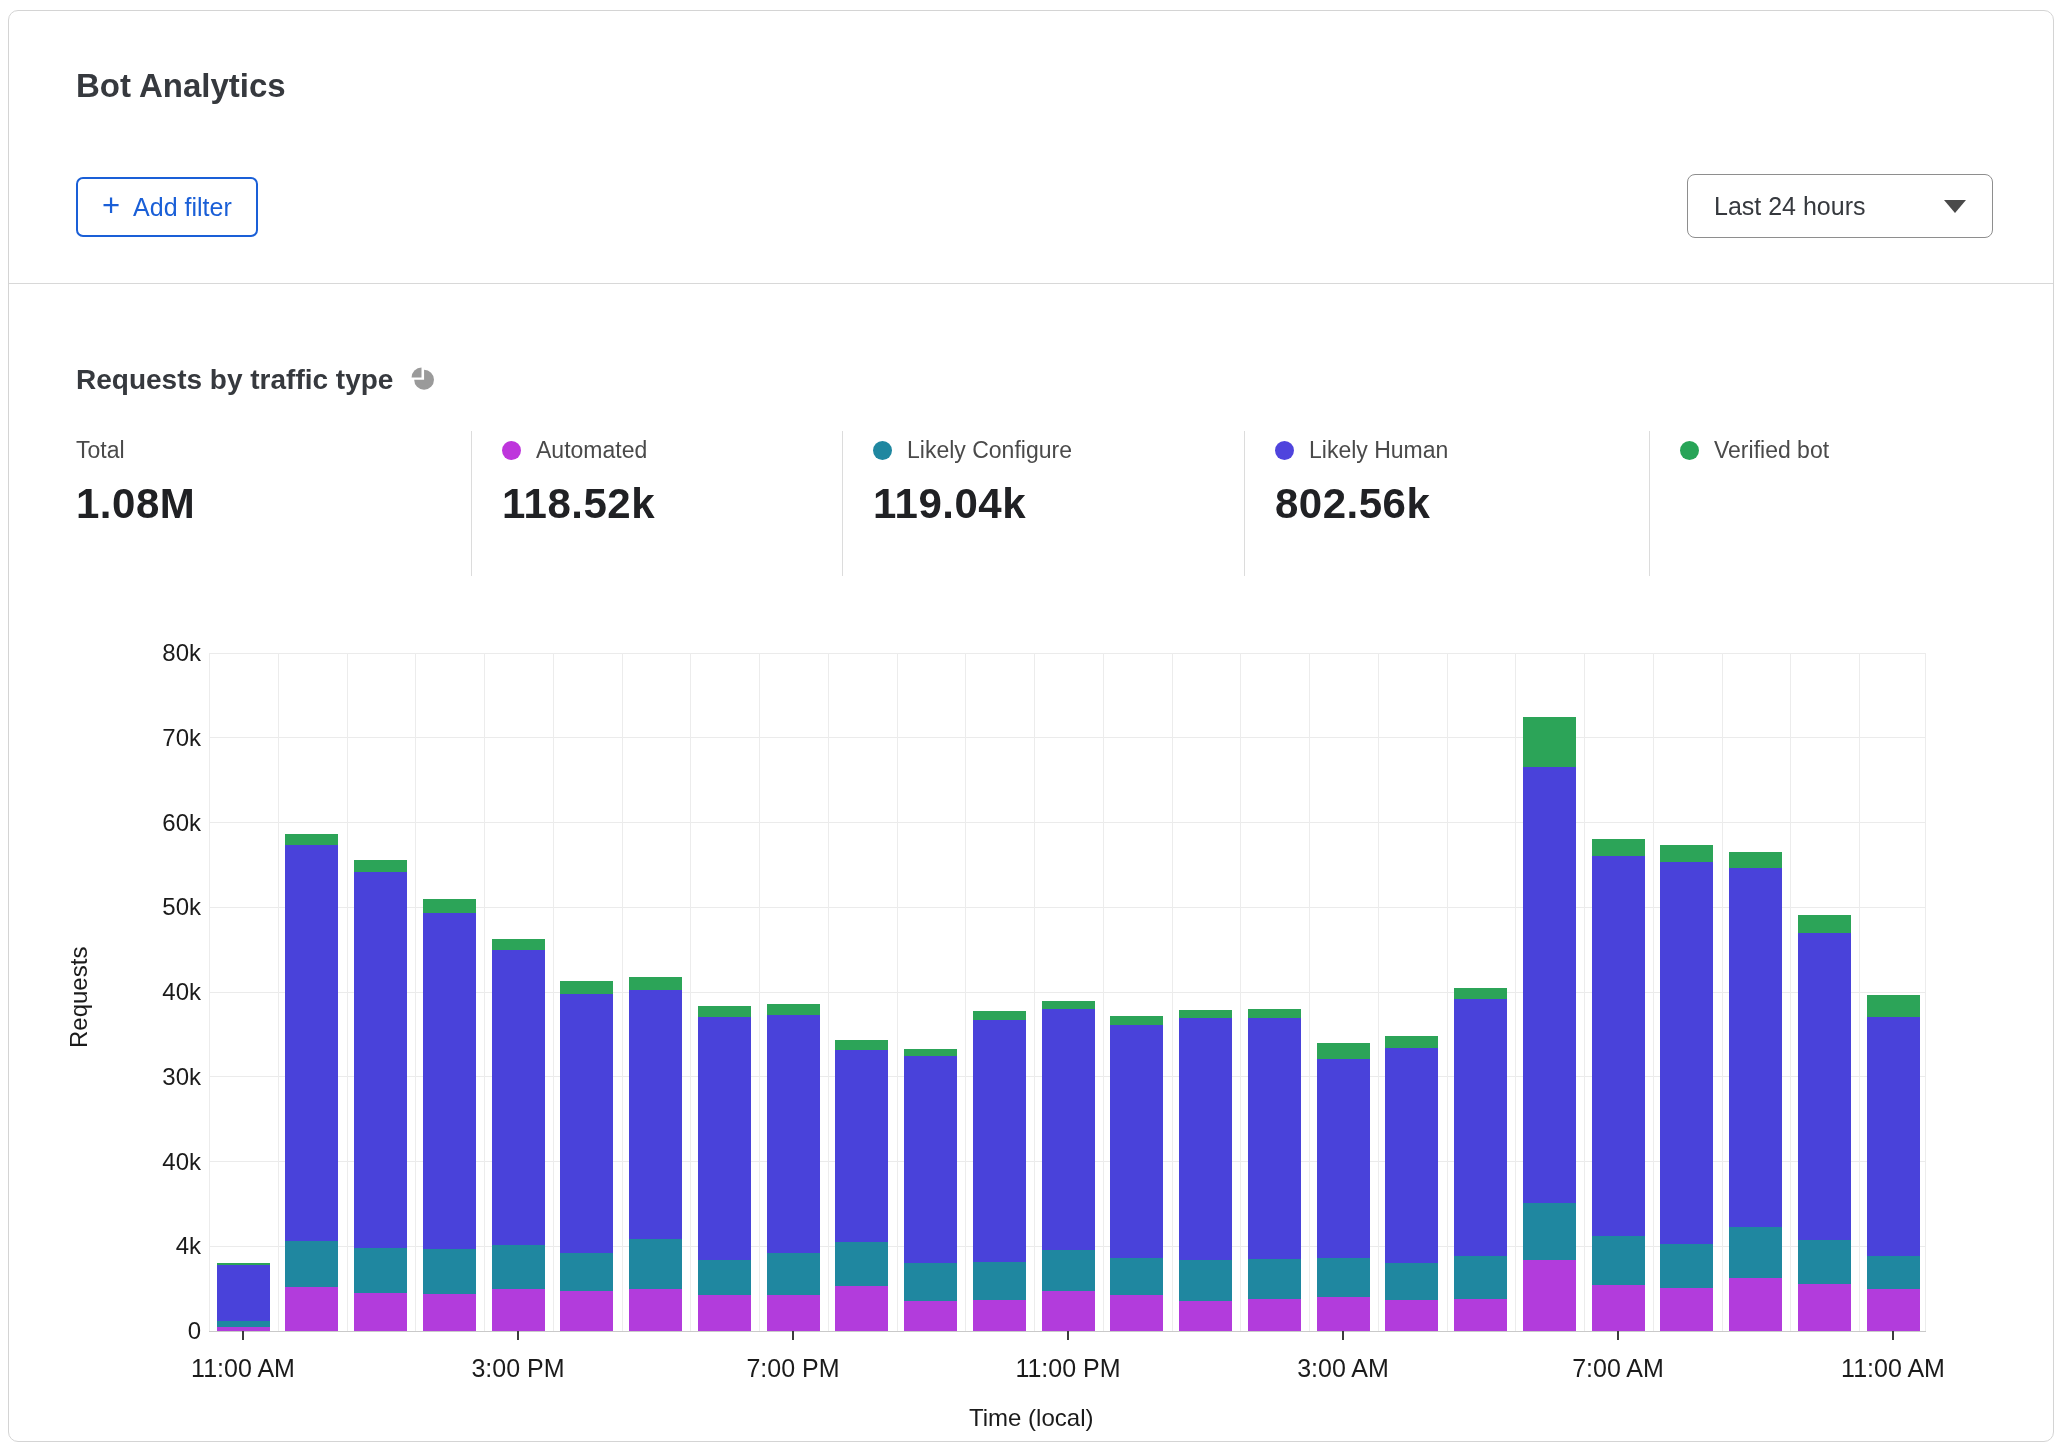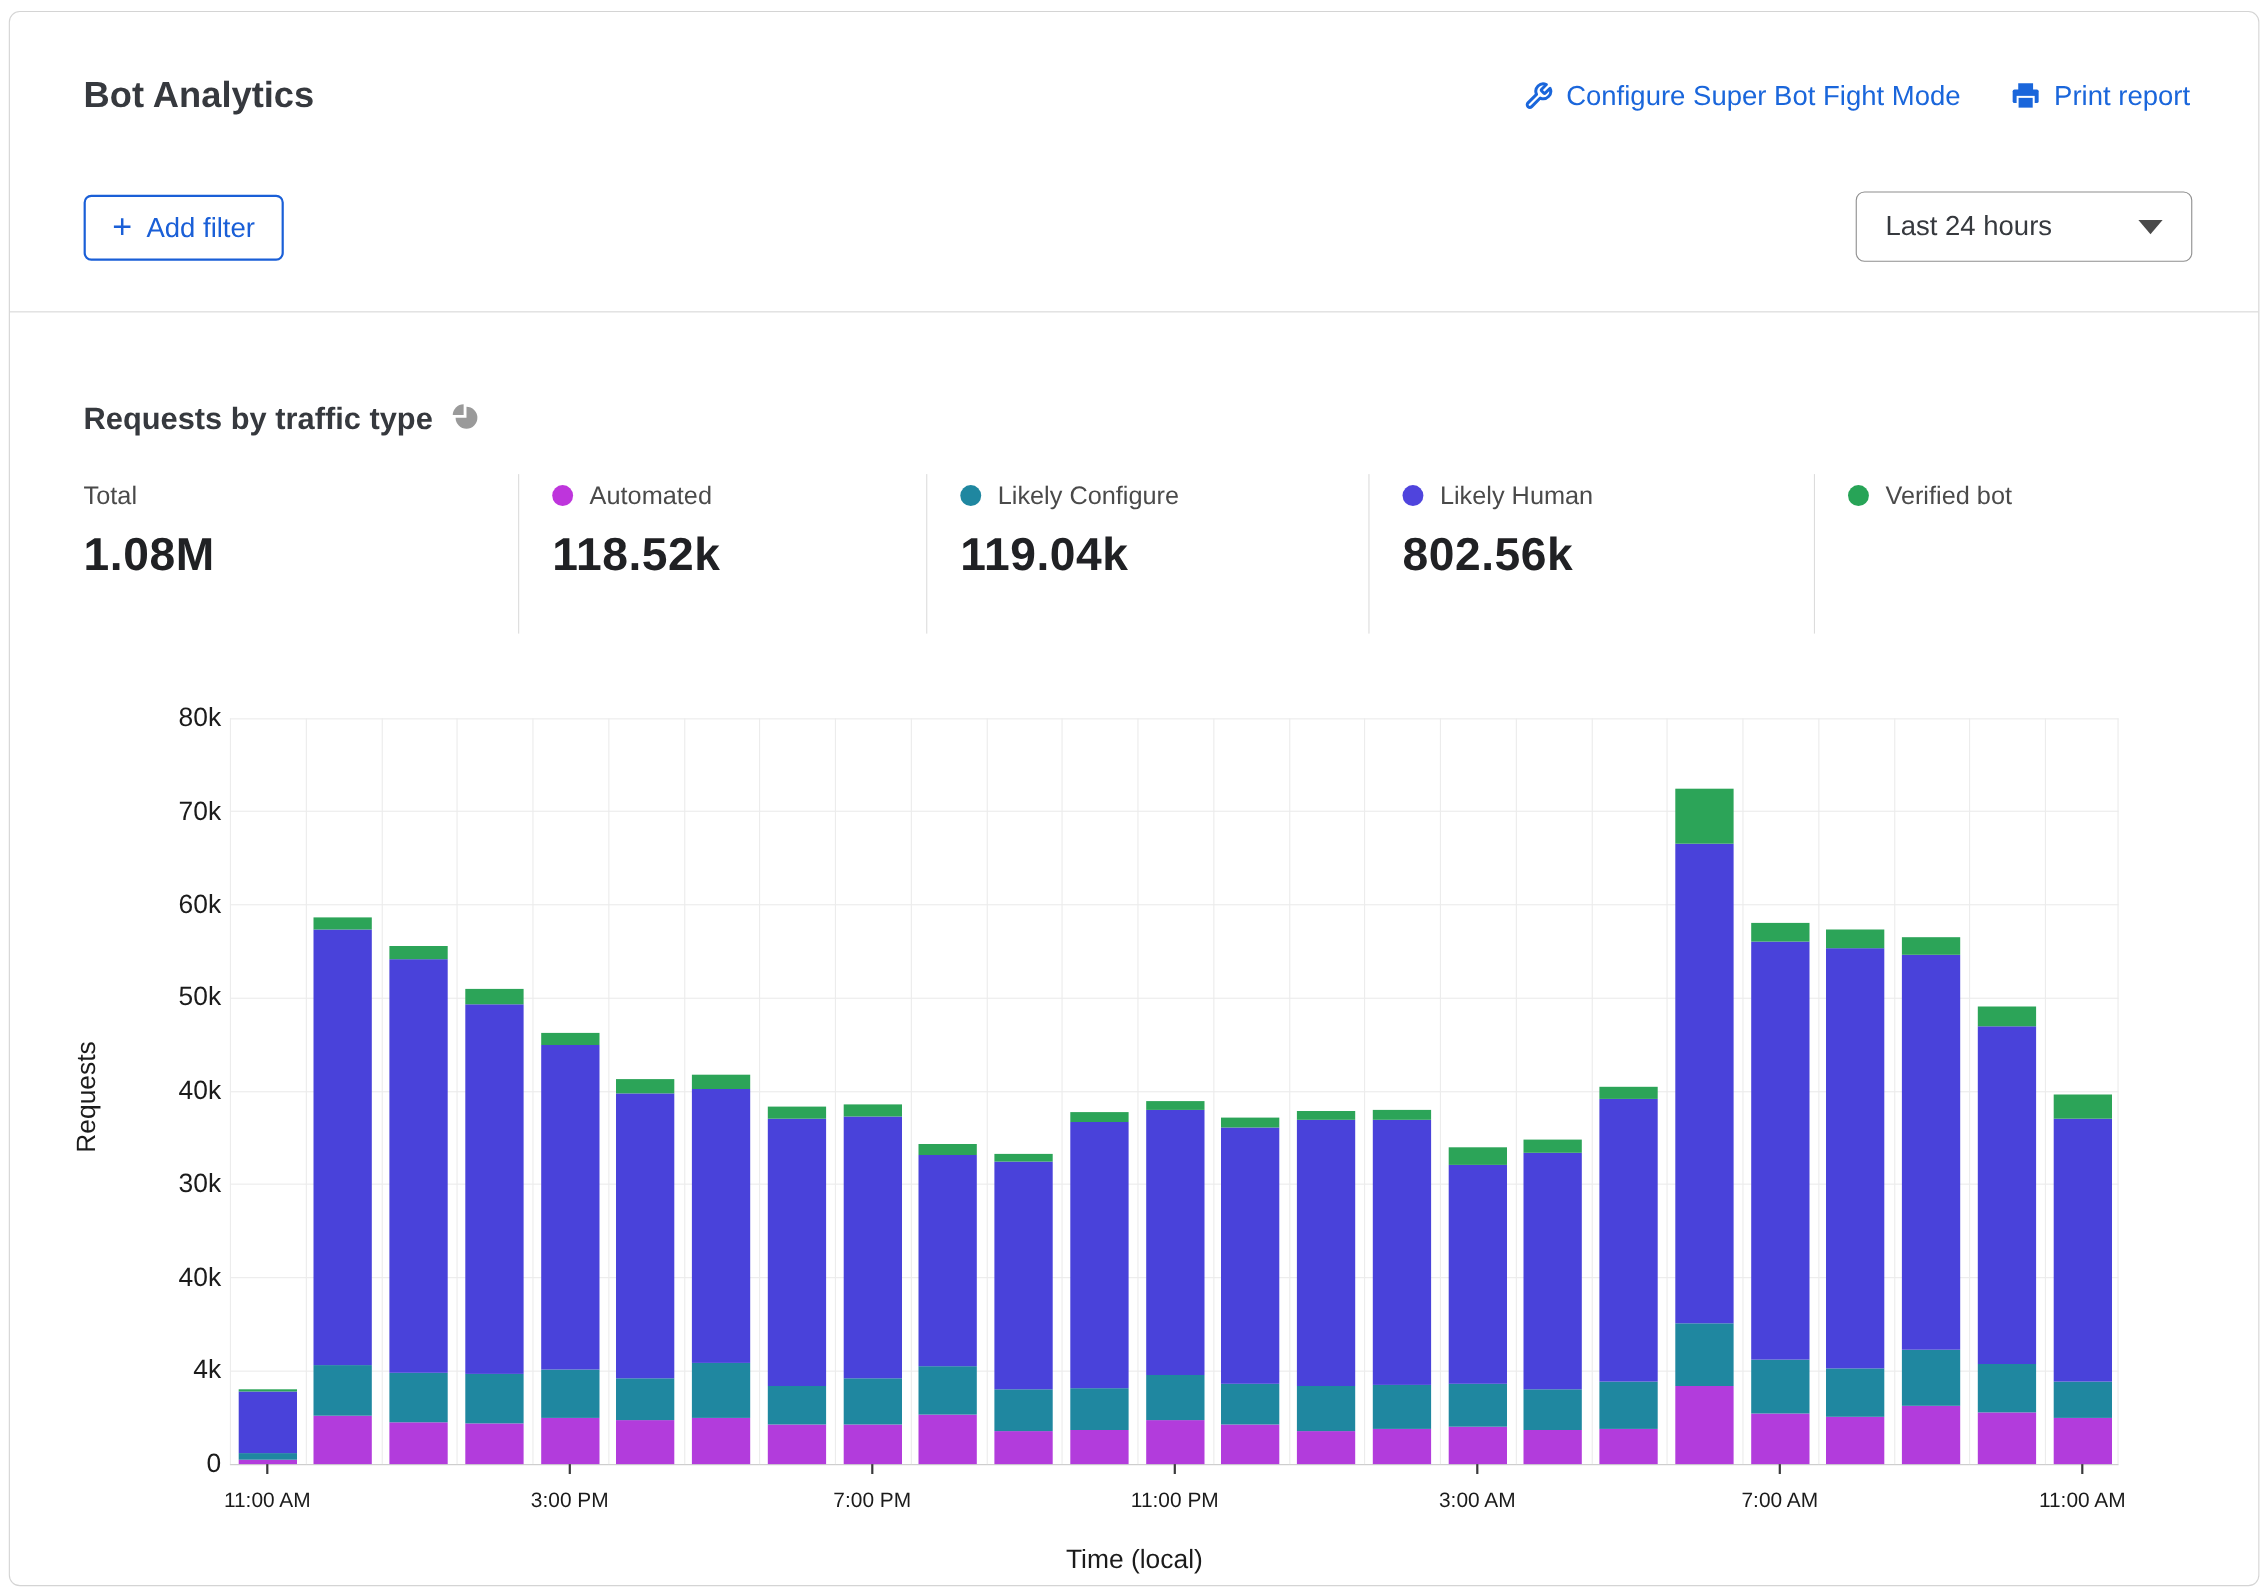--- a/index.html
+++ b/index.html
@@ -39,54 +39,34 @@
   
   .plot { position:absolute; left:200px; top:642px; width:1717px; height:678px; }
   .hgrid { position:absolute; left:0; width:100%; height:1px; background:#ebebeb; }
   .hgrid.baseline { background:#c9c9c9; }
   .vgrid { position:absolute; top:0; width:1px; height:100%; background:#ececec; }
   .bar-seg { position:absolute; }
   .xtick { position:absolute; width:2px; height:9px; background:#3a3a3c; top:678px; }
   .ylabel { position:absolute; left:88px; width:104px; text-align:right; font-size:24px;
             color:#1b1b1b; transform:translateY(-50%); }
   .xlabel { position:absolute; top:1343px; width:220px; margin-left:-110px; text-align:center;
-            font-size:19px; color:#1b1b1b; }
+            font-size:25px; color:#1b1b1b; }
   .y-axis-title { position:absolute; left:52px; top:836px; width:36px; height:300px; font-size:24px;
             color:#1b1b1b; writing-mode:vertical-rl; transform:rotate(180deg);
             display:flex; align-items:center; justify-content:center; }
   .x-axis-title { position:absolute; left:960px; top:1393px; width:220px; text-align:left;
             font-size:24px; color:#1b1b1b; }
 </style>
 </head>
 <body>
 
 <div class="card">
 
   <div class="page-title">Bot Analytics</div>
 
-  <div class="header-links">
-    <div class="hlink">
-      <span>
-        <svg width="27" height="27" viewBox="0 0 24 24" fill="none" stroke="#1a66db" stroke-width="2.4" stroke-linecap="round" stroke-linejoin="round">
-          <path d="M14.7 6.3a1 1 0 0 0 0 1.4l1.6 1.6a1 1 0 0 0 1.4 0l3.77-3.77a6 6 0 0 1-7.94 7.94l-6.91 6.91a2.12 2.12 0 0 1-3-3l6.91-6.91a6 6 0 0 1 7.94-7.94l-3.76 3.76z"></path>
-        </svg>
-      </span>
-      <span>Configure Super Bot Fight Mode</span>
-    </div>
-    <div class="hlink">
-      <span>
-        <svg width="27" height="27" viewBox="0 0 24 24">
-          <rect x="6" y="1.5" width="12" height="6" fill="#1a66db"></rect>
-          <rect x="1.5" y="6.5" width="21" height="11" rx="1.5" fill="#1a66db"></rect>
-          <rect x="5.5" y="12.5" width="13" height="9.5" fill="#1a66db" stroke="#ffffff" stroke-width="1.6"></rect>
-        </svg>
-      </span>
-      <span>Print report</span>
-    </div>
-  </div>
 
   <button class="add-filter-btn">
     <span class="plus">+</span>
     <span>Add filter</span>
   </button>
 
   <div class="range-select">
     <span>Last 24 hours</span>
     <span class="caret"></span>
   </div>

